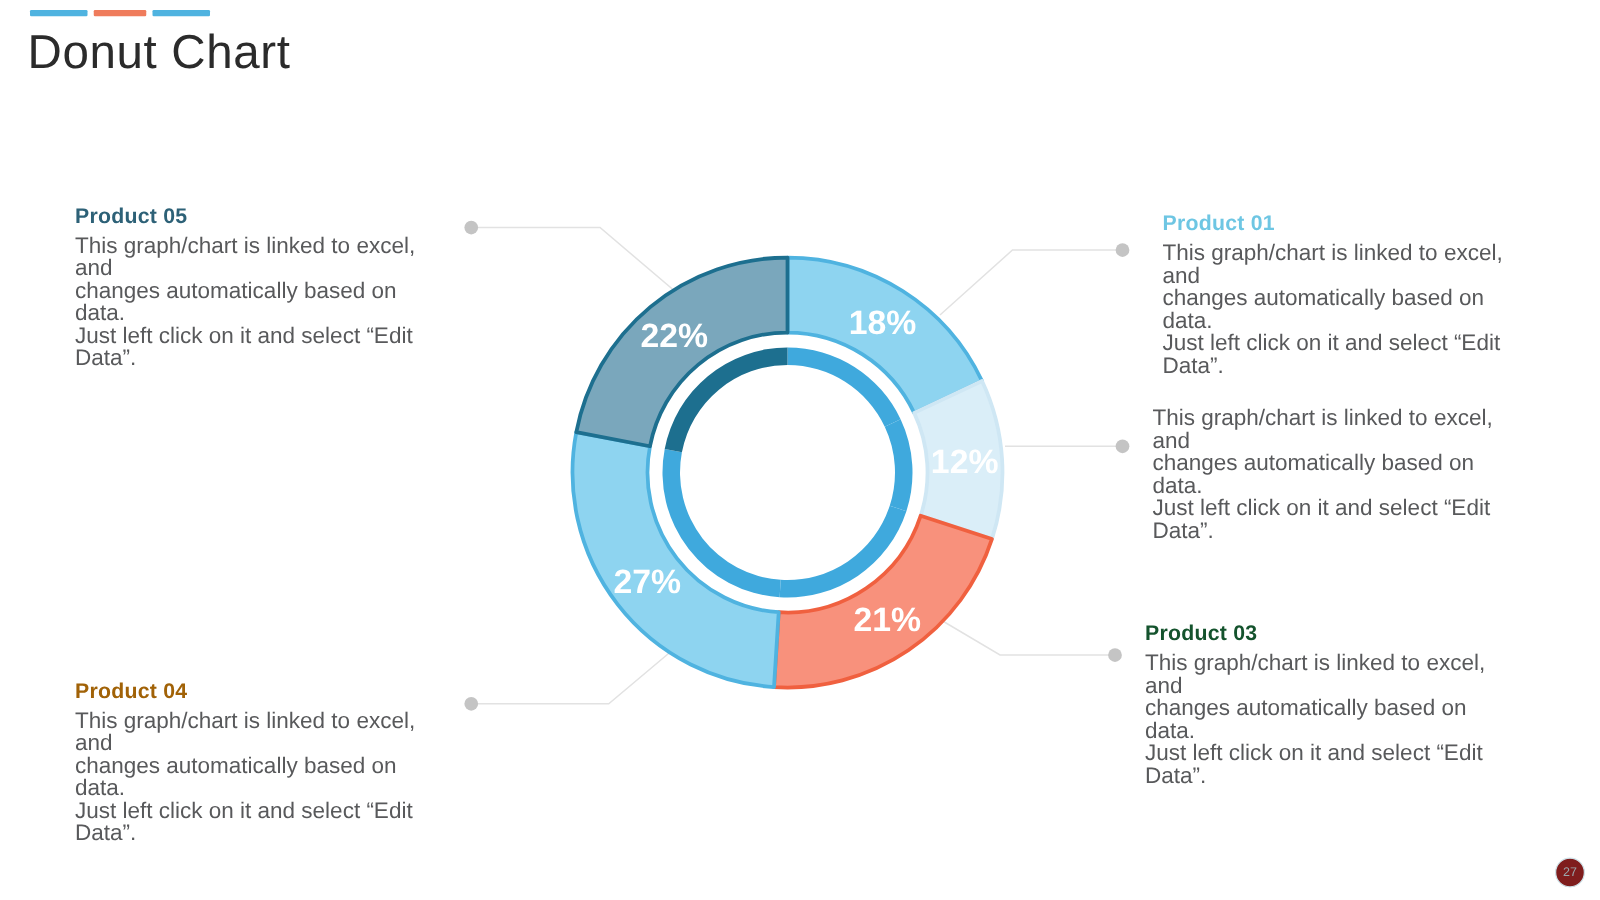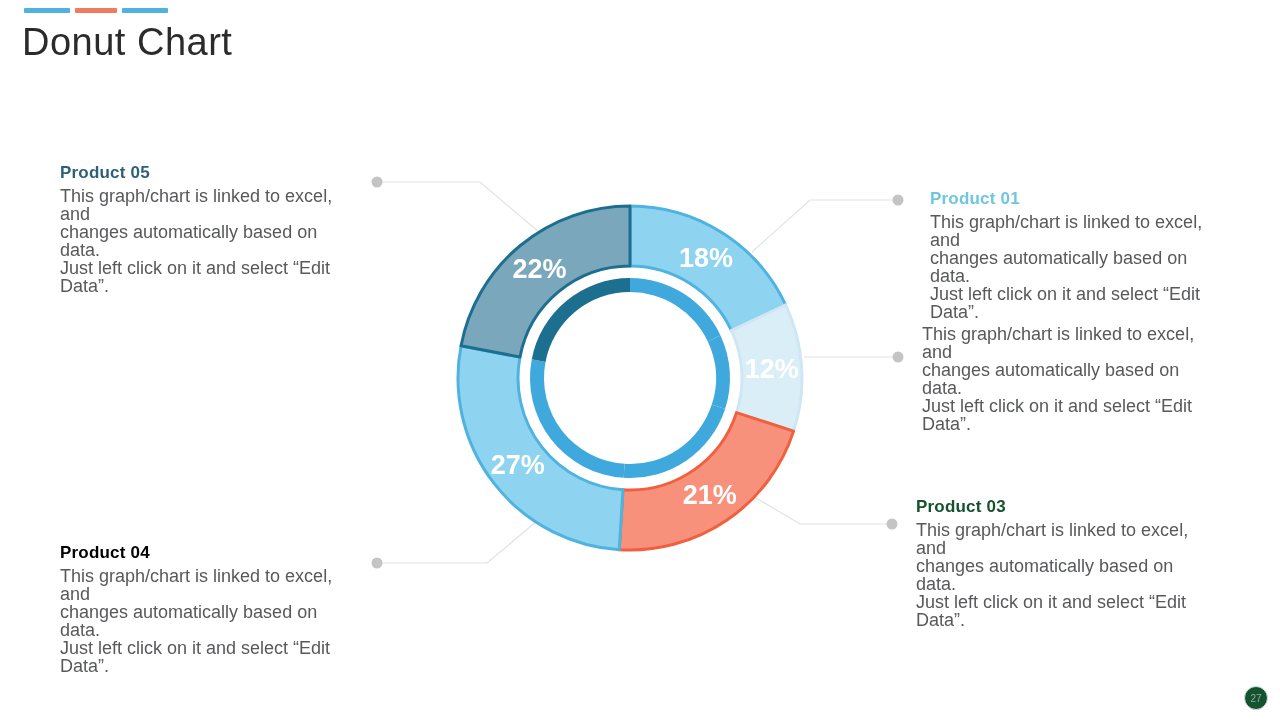--- a/index.html
+++ b/index.html
@@ -82,21 +82,21 @@
     bottom: 10px;
     width: 24px;
     height: 24px;
     border: 1px solid #cfe3ea;
     border-radius: 50%;
     display: flex;
     align-items: center;
     justify-content: center;
     font-size: 10px;
     color: #9aa6ab;
-    background: #14532d;
+    background: #7f1d1d;
   }
 </style>
 </head>
 <body>
 
 <div id="slide">
 
   <div id="header">
     <div id="accent-bars">
       <span class="accent-bar b1" style="background: rgb(79, 179, 224);"></span>
@@ -154,30 +154,30 @@
   <div class="callout align-right" id="callout-p05">
     <div class="callout-title" style="color: rgb(45, 97, 119);">Product 05</div>
     <div class="callout-body">
       <div>This graph/chart is linked to excel, and</div>
       <div>changes automatically based on data.</div>
       <div>Just left click on it and select “Edit Data”.</div>
     </div>
   </div>
 
   <div class="callout align-right" id="callout-p04">
-    <div class="callout-title" style="color: #000000;">Product 04</div>
+    <div class="callout-title" style="color: #a16207;">Product 04</div>
     <div class="callout-body">
       <div>This graph/chart is linked to excel, and</div>
       <div>changes automatically based on data.</div>
       <div>Just left click on it and select “Edit Data”.</div>
     </div>
   </div>
 
   <div class="callout align-left" id="callout-p01">
-    <div class="callout-title" style="color: rgb(110, 198, 227); margin-top: 20px;">Product 01</div>
+    <div class="callout-title" style="color: rgb(110, 198, 227);">Product 01</div>
     <div class="callout-body">
       <div>This graph/chart is linked to excel, and</div>
       <div>changes automatically based on data.</div>
       <div>Just left click on it and select “Edit Data”.</div>
     </div>
   </div>
 
   <div class="callout align-left" id="callout-p02">
     <div class="callout-body">
       <div>This graph/chart is linked to excel, and</div>

